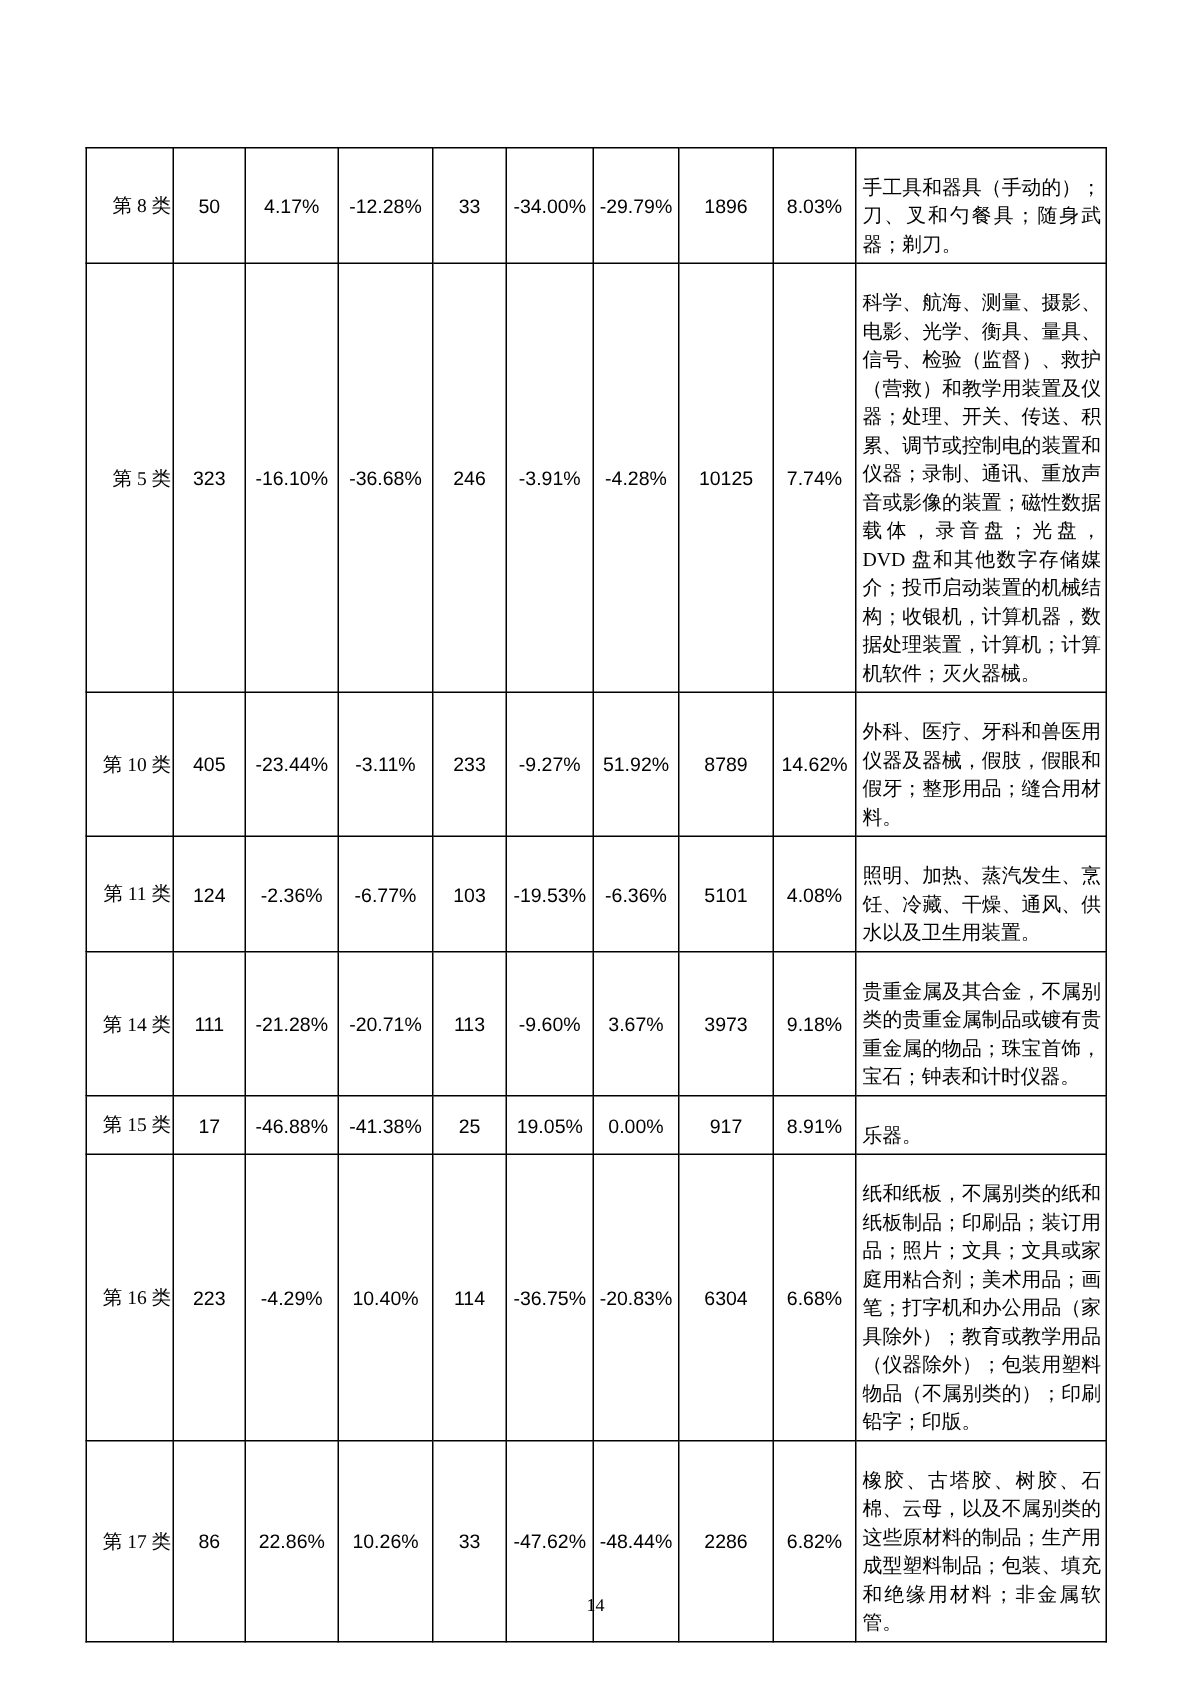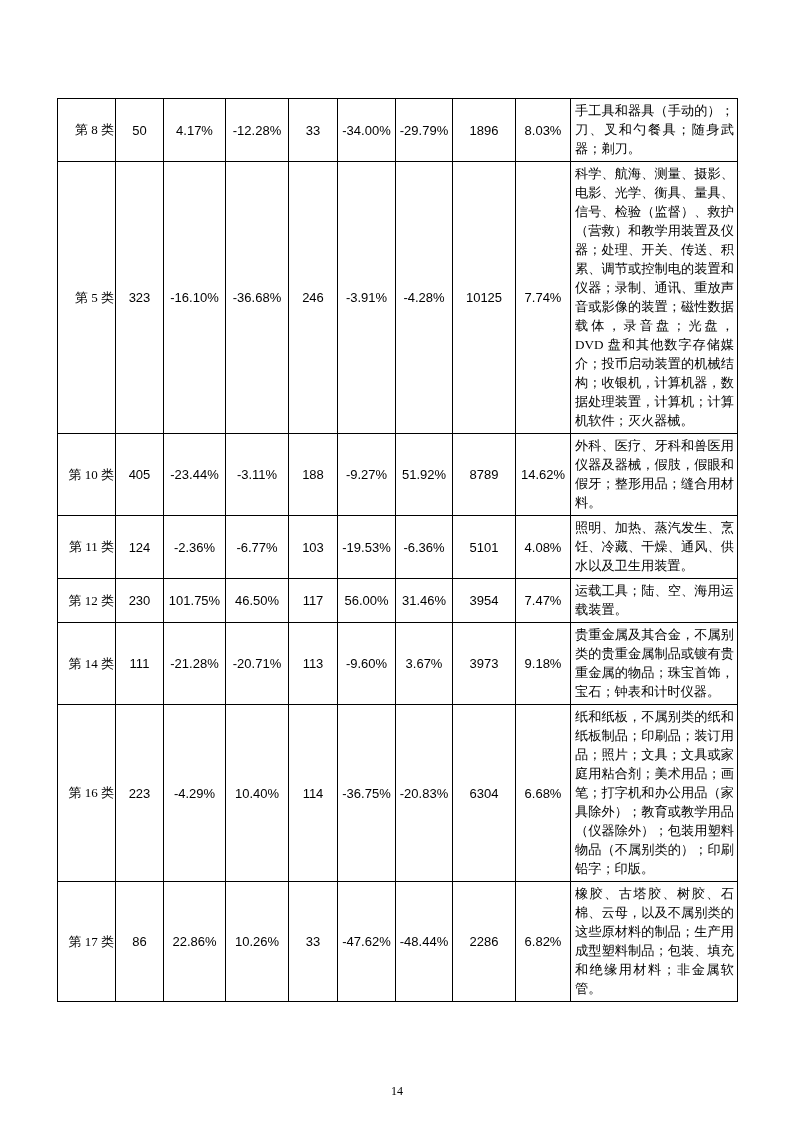--- a/index.html
+++ b/index.html
@@ -36,33 +36,32 @@
     text-align: center;
     font-size: 13px;
     font-family: "Liberation Sans", sans-serif;
     padding: 2px 1px;
   }
   td.c-desc {
     text-align: justify;
     font-size: 13.2px;
     line-height: 19px;
     font-family: "Liberation Serif", serif;
-    padding: 2px 3px 3px 4px;
+    padding: 16px 3px 3px 4px;
     vertical-align: middle;
   }
   .page-footer {
     position: absolute;
     left: 0;
     right: 0;
     top: 1063px;
     text-align: center;
     font-size: 12px;
     font-family: "Liberation Serif", serif;
     color: #000000;
-    margin-top: 21px;
   }
 </style>
 </head>
 <body>
 
 <div class="page">
 
   <table class="class-table">
     <colgroup>
       <col style="width:58px">
@@ -101,68 +100,68 @@
     <td class="c-num">10125</td>
     <td class="c-num">7.74%</td>
     <td class="c-desc">科学、航海、测量、摄影、电影、光学、衡具、量具、信号、检验（监督）、救护（营救）和教学用装置及仪器；处理、开关、传送、积累、调节或控制电的装置和仪器；录制、通讯、重放声音或影像的装置；磁性数据载体，录音盘；光盘，DVD 盘和其他数字存储媒介；投币启动装置的机械结构；收银机，计算机器，数据处理装置，计算机；计算机软件；灭火器械。</td>
   </tr>
 
   <tr>
     <td class="c-class">第 10 类</td>
     <td class="c-num">405</td>
     <td class="c-num">-23.44%</td>
     <td class="c-num">-3.11%</td>
-    <td class="c-num">188</td>
+    <td class="c-num">233</td>
     <td class="c-num">-9.27%</td>
     <td class="c-num">51.92%</td>
     <td class="c-num">8789</td>
     <td class="c-num">14.62%</td>
     <td class="c-desc">外科、医疗、牙科和兽医用仪器及器械，假肢，假眼和假牙；整形用品；缝合用材料。</td>
   </tr>
 
   <tr>
     <td class="c-class">第 11 类</td>
     <td class="c-num">124</td>
     <td class="c-num">-2.36%</td>
     <td class="c-num">-6.77%</td>
     <td class="c-num">103</td>
     <td class="c-num">-19.53%</td>
     <td class="c-num">-6.36%</td>
     <td class="c-num">5101</td>
     <td class="c-num">4.08%</td>
     <td class="c-desc">照明、加热、蒸汽发生、烹饪、冷藏、干燥、通风、供水以及卫生用装置。</td>
   </tr>
 
-  <tr>
-    <td class="c-class">第 12 类</td>
-    <td class="c-num">230</td>
-    <td class="c-num">101.75%</td>
-    <td class="c-num">46.50%</td>
-    <td class="c-num">117</td>
-    <td class="c-num">56.00%</td>
-    <td class="c-num">31.46%</td>
-    <td class="c-num">3954</td>
-    <td class="c-num">7.47%</td>
-    <td class="c-desc">运载工具；陆、空、海用运载装置。</td>
-  </tr>
 
 
   <tr>
     <td class="c-class">第 14 类</td>
     <td class="c-num">111</td>
     <td class="c-num">-21.28%</td>
     <td class="c-num">-20.71%</td>
     <td class="c-num">113</td>
     <td class="c-num">-9.60%</td>
     <td class="c-num">3.67%</td>
     <td class="c-num">3973</td>
     <td class="c-num">9.18%</td>
     <td class="c-desc">贵重金属及其合金，不属别类的贵重金属制品或镀有贵重金属的物品；珠宝首饰，宝石；钟表和计时仪器。</td>
   </tr>
 
+  <tr>
+    <td class="c-class">第 15 类</td>
+    <td class="c-num">17</td>
+    <td class="c-num">-46.88%</td>
+    <td class="c-num">-41.38%</td>
+    <td class="c-num">25</td>
+    <td class="c-num">19.05%</td>
+    <td class="c-num">0.00%</td>
+    <td class="c-num">917</td>
+    <td class="c-num">8.91%</td>
+    <td class="c-desc">乐器。</td>
+  </tr>
 
   <tr>
     <td class="c-class">第 16 类</td>
     <td class="c-num">223</td>
     <td class="c-num">-4.29%</td>
     <td class="c-num">10.40%</td>
     <td class="c-num">114</td>
     <td class="c-num">-36.75%</td>
     <td class="c-num">-20.83%</td>
     <td class="c-num">6304</td>

